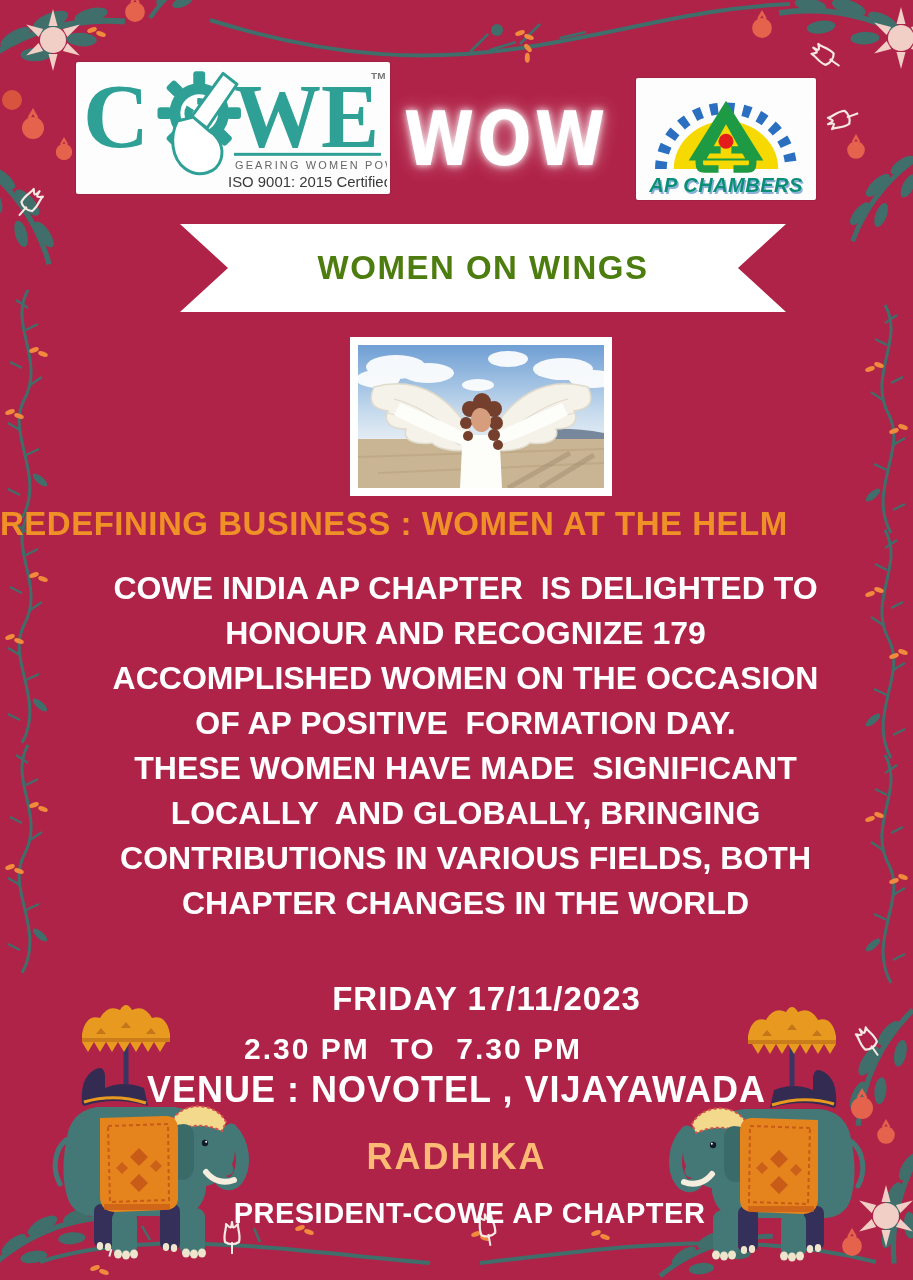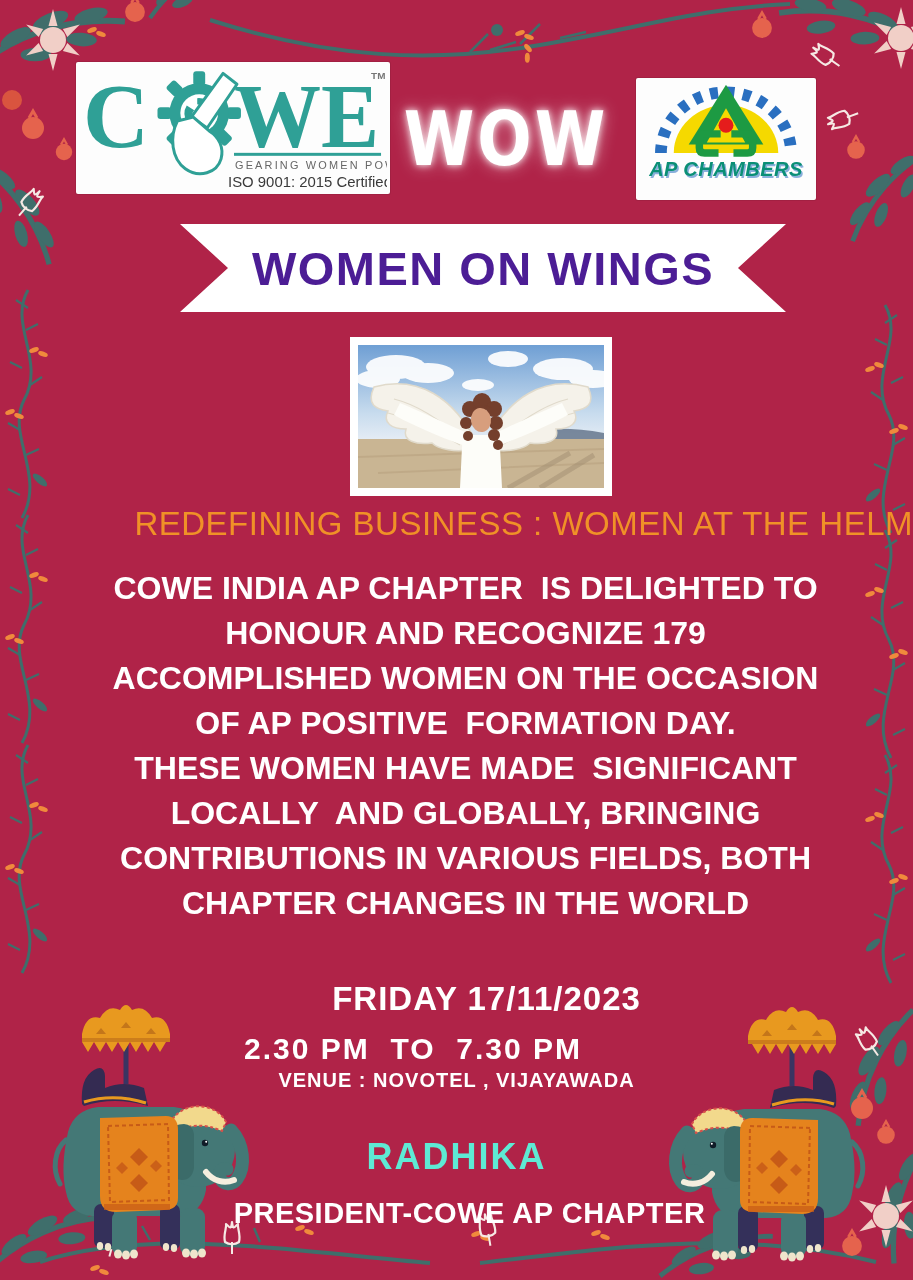--- a/index.html
+++ b/index.html
@@ -10,39 +10,39 @@
   }
   .abs{position:absolute;}
   .decor{pointer-events:none;}
   
   .cowe-box{left:76px;top:62px;width:314px;height:132px;background:#fdfdfd;border-radius:2px;
     box-shadow:0 0 0 1px rgba(0,0,0,.08);padding:3px;box-sizing:border-box;}
   .wow{left:408px;top:84px;width:196px;height:110px;display:flex;align-items:center;justify-content:center;
     color:#fff;font-size:64px;font-weight:800;letter-spacing:3px;font-family:"DejaVu Sans",sans-serif;
     text-shadow:0 0 7px rgba(255,255,255,.95),0 0 16px rgba(255,255,255,.55);transform:scaleY(1.18);}
   .apc-box{left:636px;top:78px;width:180px;height:122px;background:#fdfdfd;border-radius:2px;
-    box-shadow:0 0 0 1px rgba(0,0,0,.08);display:flex;flex-direction:column;align-items:center;justify-content:flex-start;padding-top:0;box-sizing:border-box;}
+    box-shadow:0 0 0 1px rgba(0,0,0,.08);display:flex;flex-direction:column;align-items:center;justify-content:flex-start;padding-top:16px;box-sizing:border-box;}
   .apc-label{font-size:20px;font-weight:800;font-style:italic;color:#0a8f76;letter-spacing:.5px;
     text-shadow:1.5px 1.5px 0 rgba(42,111,192,.55);margin-top:-4px;}
   
   .ribbon{left:180px;top:224px;width:606px;height:88px;background:#fff;
     clip-path:polygon(0 0,100% 0,calc(100% - 48px) 50%,100% 100%,0 100%,48px 50%);
     display:flex;align-items:center;justify-content:center;}
-  .ribbon-title{color:#4c1d95;font-size:47px;font-weight:800;letter-spacing:1.5px;text-align:right;}
+  .ribbon-title{color:#4d7c0f;font-size:33px;font-weight:800;letter-spacing:1.5px;text-align:right;}
   
   .photo-frame{left:350px;top:337px;width:262px;height:159px;background:#fff;box-sizing:border-box;padding:8px;}
   .photo-frame svg{display:block;width:246px;height:143px;}
   
-  .headline{left:0;top:505px;width:913px;text-align:right;color:#f09127;font-size:33px;font-weight:400;letter-spacing:.5px;white-space:pre-wrap;}
+  .headline{left:0;top:505px;width:913px;text-align:left;color:#f09127;font-size:33px;font-weight:700;letter-spacing:.5px;white-space:pre-wrap;}
   .bodytext{left:75px;top:566px;width:781px;text-align:center;color:#fff;font-size:32px;font-weight:800;line-height:45px;}
   .bodytext div{white-space:pre-wrap;}
   .ev-date{left:0;top:980px;width:913px;text-align:center;color:#fff;font-size:33px;font-weight:800;letter-spacing:1px;white-space:pre-wrap;padding-left:30px;}
   .ev-time{left:0;top:1032px;width:826px;text-align:center;color:#fff;font-size:30px;font-weight:800;letter-spacing:2px;white-space:pre-wrap;}
-  .ev-venue{left:0;top:1069px;width:913px;text-align:center;color:#fff;font-size:20px;font-weight:800;letter-spacing:1px;white-space:pre-wrap;}
-  .sig-name{left:0;top:1136px;width:913px;text-align:center;color:#5eead4;font-size:36px;font-weight:800;letter-spacing:2px;}
+  .ev-venue{left:0;top:1069px;width:913px;text-align:center;color:#fff;font-size:36px;font-weight:800;letter-spacing:1px;white-space:pre-wrap;}
+  .sig-name{left:0;top:1136px;width:913px;text-align:center;color:#fdba74;font-size:36px;font-weight:800;letter-spacing:2px;}
   .sig-title{left:0;top:1197px;width:913px;text-align:center;color:#fff;font-size:29px;font-weight:800;letter-spacing:.5px;padding-left:13px;}
 </style>
 </head>
 <body>
 
 <div id="poster">
 
   <svg class="abs decor" width="913" height="1280" viewBox="0 0 913 1280" style="left:0;top:0;">
     <defs>
       <g id="sprig">

